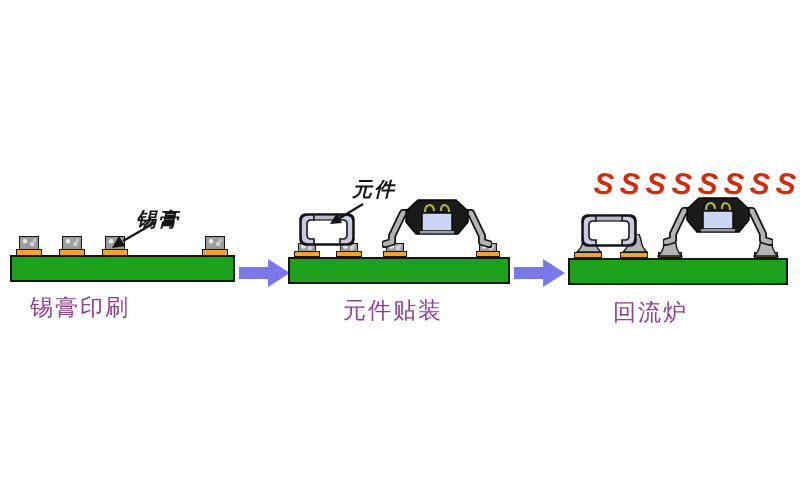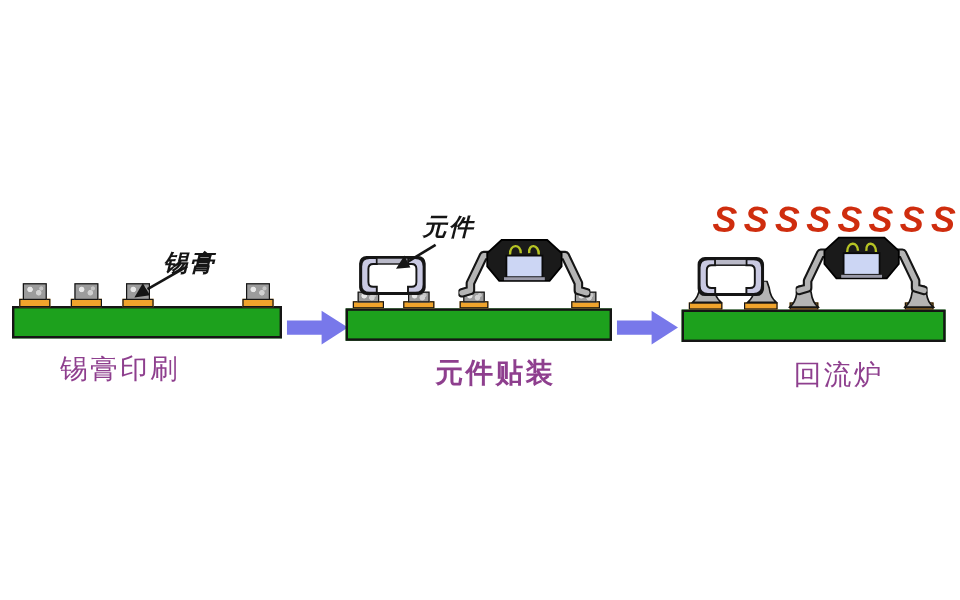--- a/index.html
+++ b/index.html
@@ -30,21 +30,21 @@
     background-image:
       radial-gradient(circle at 28% 35%, #e8e8e8 0 2px, transparent 2.6px),
       radial-gradient(circle at 68% 58%, #d2d2d2 0 2px, transparent 2.6px),
       radial-gradient(circle at 80% 28%, #c6c6c6 0 1.4px, transparent 2px);
     border:1px solid #151515;
     box-sizing:border-box;
   }
   .paste.short{height:9px;width:18px;}
 
   .stage-label{
-    position:absolute;width:140px;text-align:center;
+    position:absolute;width:140px;
     font-size:23px;letter-spacing:2px;
     color:var(--label-purple);
   }
   .annotation{
     position:absolute;
     font-size:20px;font-weight:bold;font-style:italic;
     letter-spacing:2px;color:var(--annotation-black);
   }
   .heat-waves{
     position:absolute;display:flex;gap:6px;
@@ -118,21 +118,21 @@
       <path d="M59,13 C58,5 67,5 67,14" style="fill:none;stroke:var(--wire-yellow);stroke-width:2"></path>
     </svg>
 
     <div class="annotation" style="left:352px;top:176px;">元件</div>
 
     <svg class="abs" style="left:323px;top:200px;" width="44" height="30" viewBox="0 0 44 30">
       <path d="M40,4 L17,18" style="fill:none;stroke:#151515;stroke-width:2.2"></path>
       <polygon points="7,24 19,23 14,13" style="fill:#151515"></polygon>
     </svg>
 
-    <div class="stage-label" style="left:343px;top:295px;font-weight:bold;">元件贴装</div>
+    <div class="stage-label" style="left:343px;top:295px;">元件贴装</div>
   </div>
 
   <svg class="abs" style="left:514px;top:258px;" width="52" height="30" viewBox="0 0 52 30">
     <polygon points="0,9 29,9 29,1 51,15 29,29 29,21 0,21" style="fill:var(--arrow-blue)"></polygon>
   </svg>
 
   <div>
     <div class="board abs" style="left:568px;top:258px;width:220px;"></div>
 
     <div class="pad" style="left:574px;top:252px;width:28px;height:6px;"></div>
@@ -177,16 +177,16 @@
         <span>S</span>
         <span>S</span>
         <span>S</span>
         <span>S</span>
         <span>S</span>
         <span>S</span>
         <span>S</span>
         <span>S</span>
       </div>
 
-    <div class="stage-label" style="left:629px;top:297px;">回流炉</div>
+    <div class="stage-label" style="left:613px;top:297px;">回流炉</div>
   </div>
 
 </div>
 
 </body></html>

